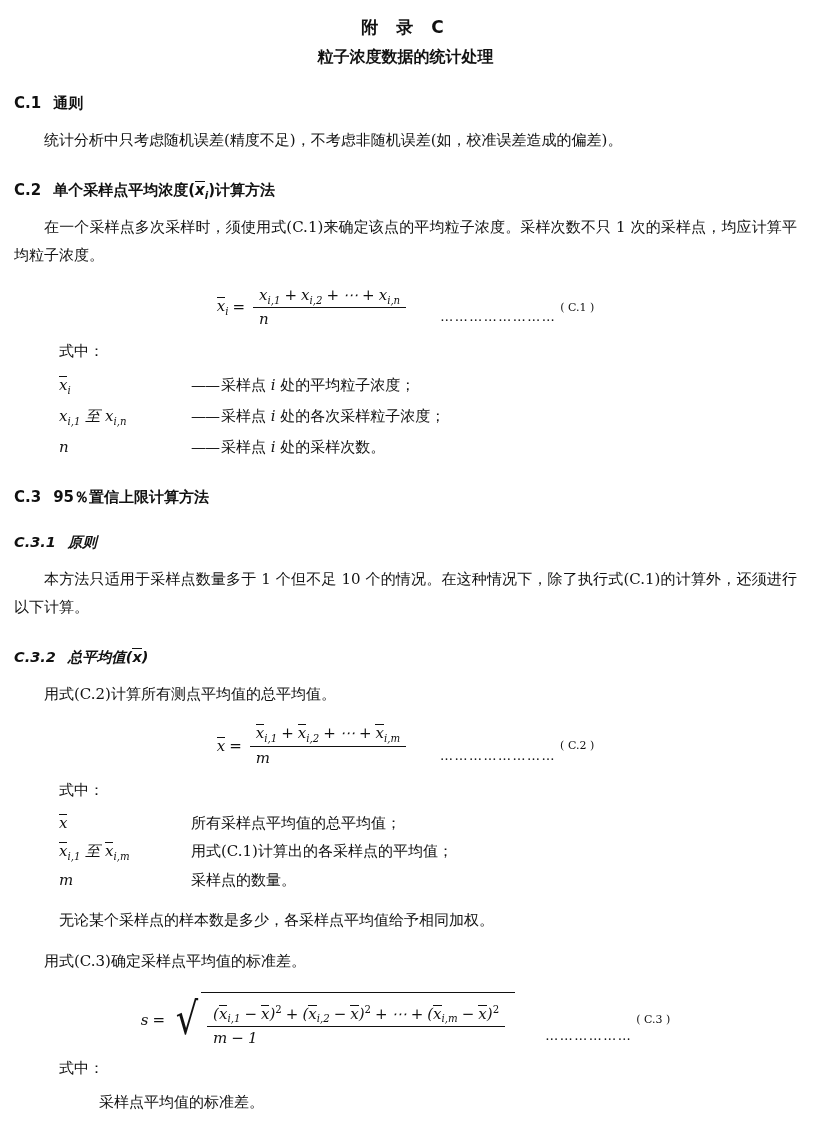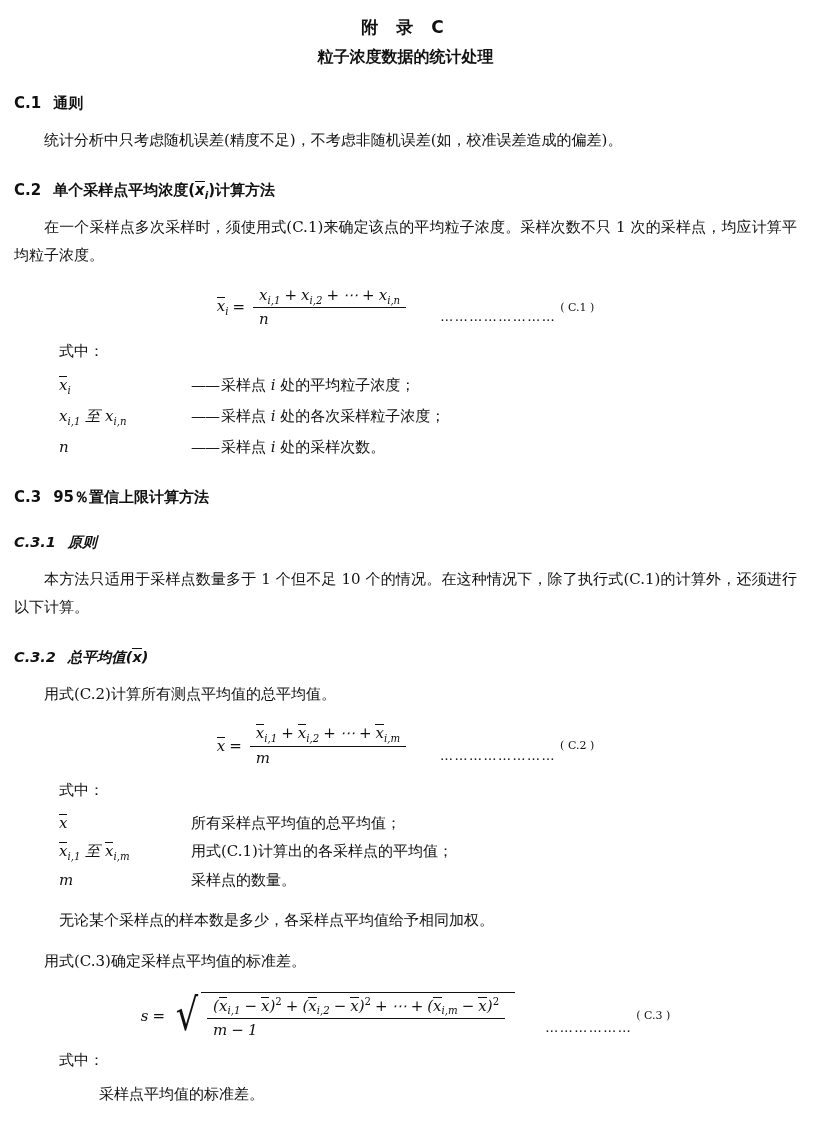--- a/index.html
+++ b/index.html
@@ -143,21 +143,21 @@
   .sqrt-sign {
     font-size: 44px;
     line-height: 0.78;
     font-style: normal;
     transform: scaleX(0.8);
     display: flex;
     align-items: center;
   }
   .sqrt-body {
     border-top: 1.2px solid #111;
-    padding: 3px 6px 0 2px;
+    padding: 11px 6px 0 2px;
     display: flex;
     align-items: center;
   }
 
   
   .deflist { margin-top: 4px; }
   .defrow {
     display: flex;
     align-items: baseline;
     font-size: 15px;

